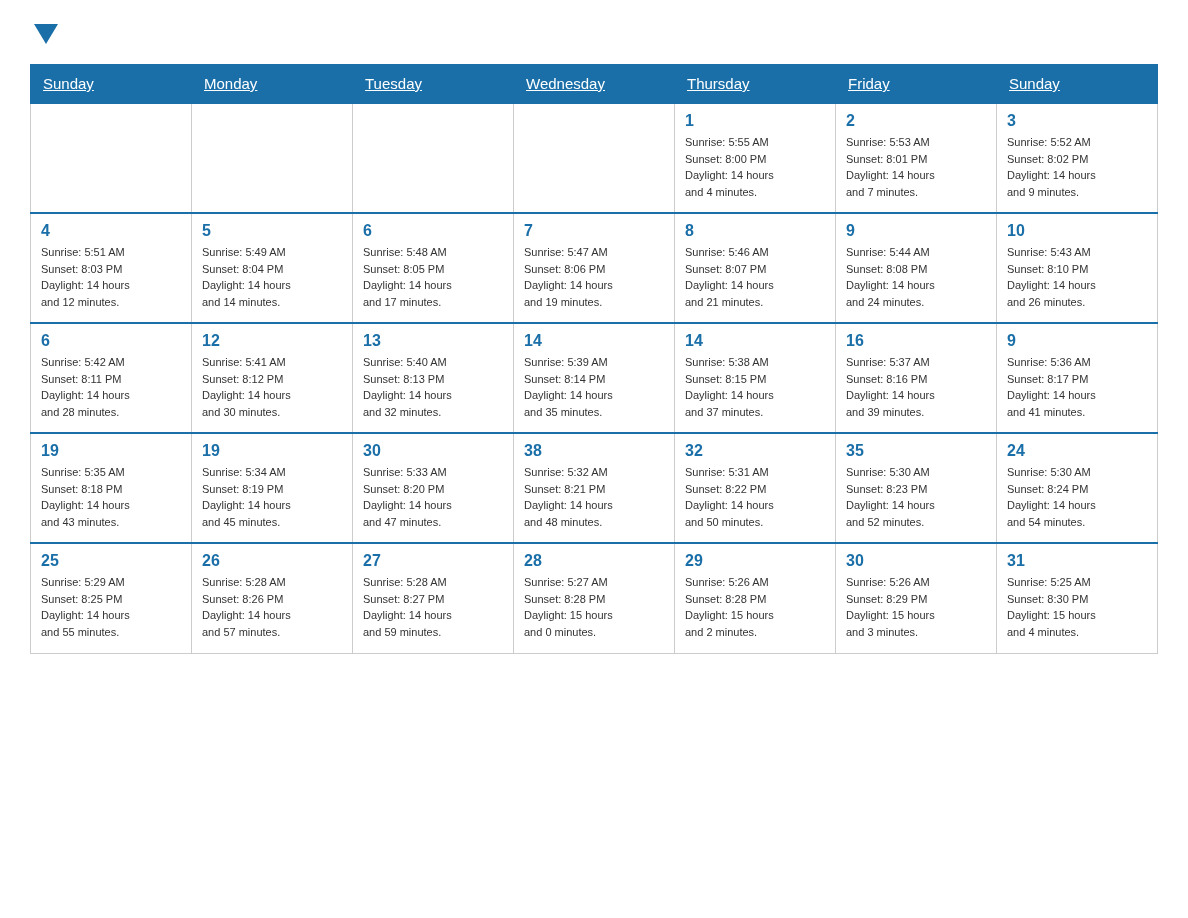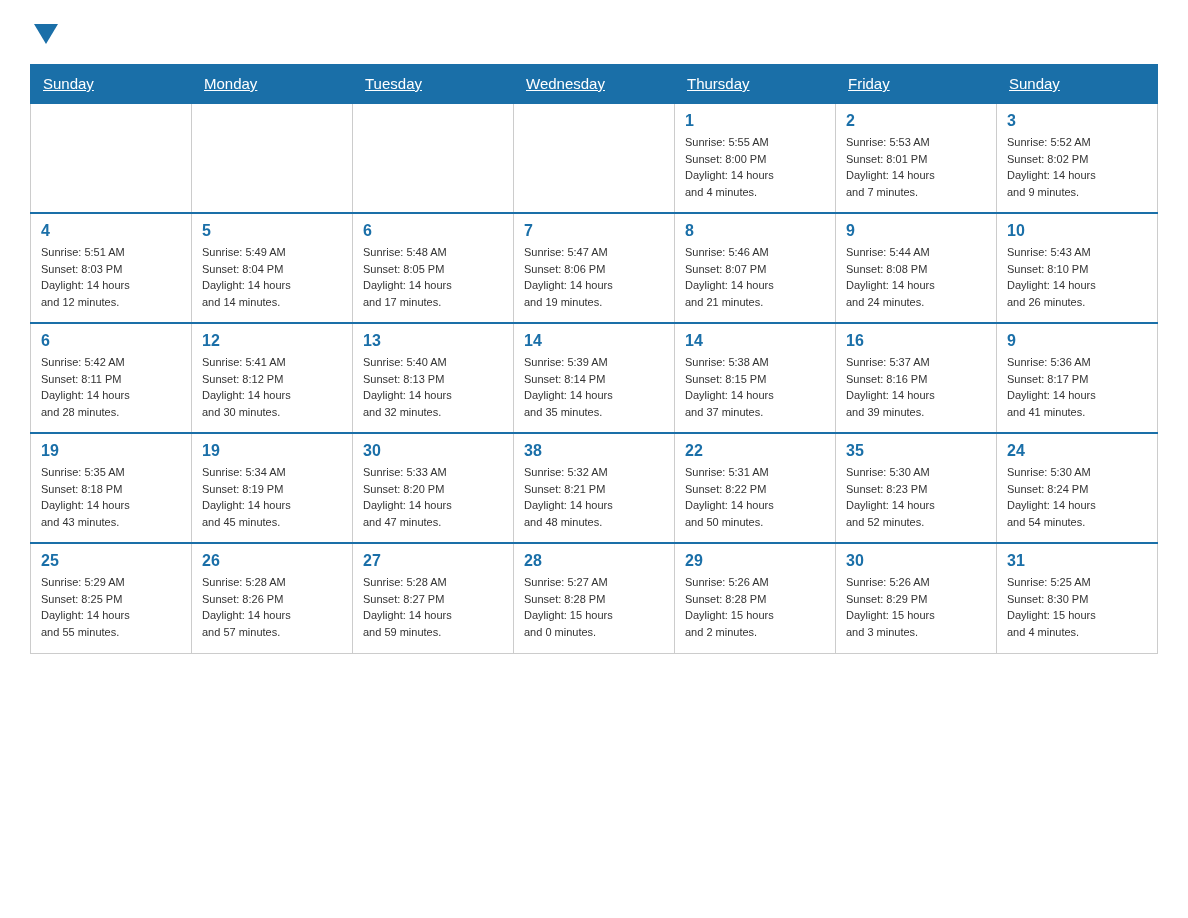--- a/index.html
+++ b/index.html
@@ -218,21 +218,21 @@
         </td>
         <td>
           <span class="day-number">30</span>
           <div class="day-info">Sunrise: 5:33 AM<br>Sunset: 8:20 PM<br>Daylight: 14 hours<br>and 47 minutes.</div>
         </td>
         <td>
           <span class="day-number">38</span>
           <div class="day-info">Sunrise: 5:32 AM<br>Sunset: 8:21 PM<br>Daylight: 14 hours<br>and 48 minutes.</div>
         </td>
         <td>
-          <span class="day-number">22</span>
+          <span class="day-number">32</span>
           <div class="day-info">Sunrise: 5:31 AM<br>Sunset: 8:22 PM<br>Daylight: 14 hours<br>and 50 minutes.</div>
         </td>
         <td>
           <span class="day-number">35</span>
           <div class="day-info">Sunrise: 5:30 AM<br>Sunset: 8:23 PM<br>Daylight: 14 hours<br>and 52 minutes.</div>
         </td>
         <td>
           <span class="day-number">24</span>
           <div class="day-info">Sunrise: 5:30 AM<br>Sunset: 8:24 PM<br>Daylight: 14 hours<br>and 54 minutes.</div>
         </td>

